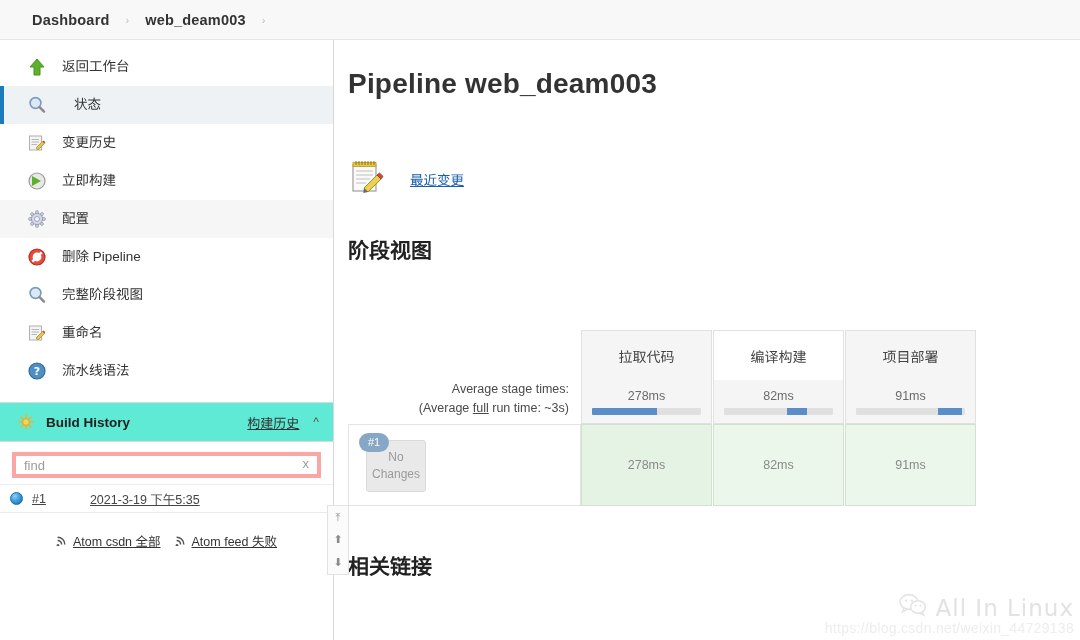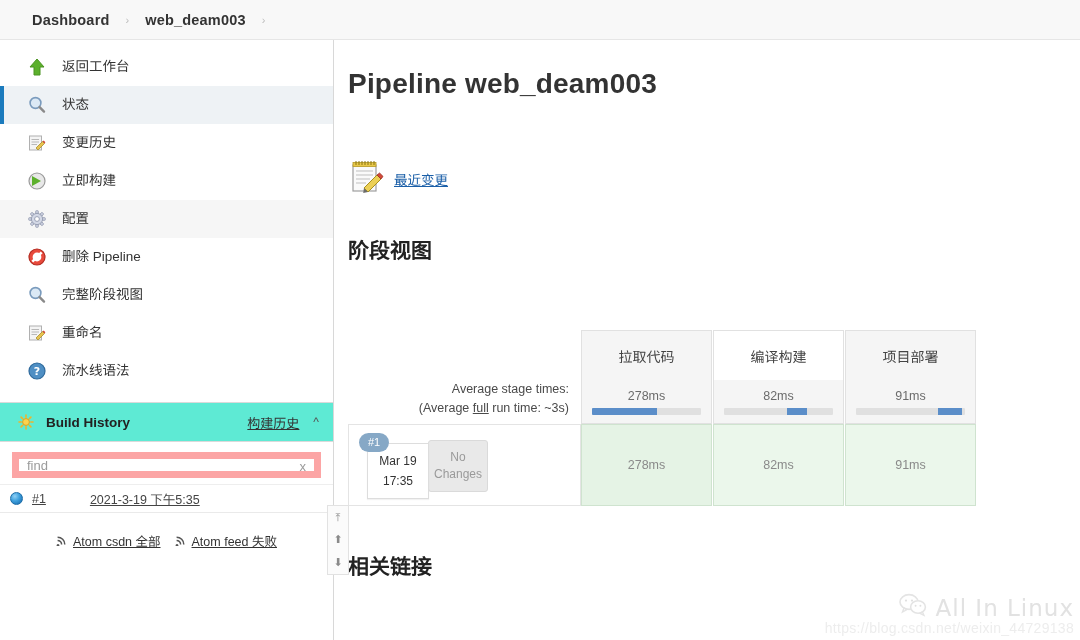--- a/index.html
+++ b/index.html
@@ -64,20 +64,21 @@
     padding-left: 20px;
     font-size: 13.5px;
     color: #333;
     cursor: pointer;
     border-left: 4px solid transparent;
     position: relative;
   }
   .side-item.active {
     background: #eef2f5;
     border-left: 4px solid #1b7bbd;
+    gap: 12px;
   }
   .side-item.shaded { background: #f6f6f6; }
   .side-item .ico {
     width: 26px; height: 22px;
     margin-right: 12px;
     margin-left: 0px;
     flex: 0 0 26px;
     display: flex; align-items: center; justify-content: center;
   }
   .side-item .lbl { line-height: 1; }
@@ -104,21 +105,21 @@
     margin-right: 14px;
     cursor: pointer;
   }
   .bh-chevron { color: #555; font-size: 12px; cursor: pointer; }
 
   
   .find-wrap { padding: 10px 12px 6px 12px; }
   .find-box {
     position: relative;
     height: 26px;
-    border: 7px solid #fca5a5;
+    border: 4px solid #fca5a5;
     background: #fff;
     display: flex; align-items: flex-start;
   }
   .find-box input {
     border: 0; outline: 0;
     flex: 1;
     height: 100%;
     padding: 0 8px;
     font-size: 13px;
     font-family: inherit;
@@ -194,21 +195,21 @@
     letter-spacing: .2px;
     margin: 0 0 58px 0;
   }
   .recent-changes {
     display: flex; align-items: center;
     margin-bottom: 34px;
   }
   .rc-link {
     color: #1b5fa8; font-size: 13.5px;
     text-decoration: underline; cursor: pointer;
-    margin-left: 8px;
+    margin-left: 24px;
   }
   .section-title {
     font-size: 21px; font-weight: bold; color: #222;
     margin: 0 0 16px 0;
   }
 
   
   .stage-view {
     position: absolute;
     left: 14px; top: 290px;
@@ -609,24 +610,20 @@
                     <i style="left: 75%; width: 22%;"></i>
                   </span>
               </div>
             </div>
           </div>
         </div>
 
         <div class="sv-grid">
           <div class="sv-left sv-run-left">
             <span class="run-badge">#1</span>
-            <div class="run-chip">
-              <span>Mar 19</span>
-              <span>17:35</span>
-            </div>
             <div class="run-nochange">
               <span>No</span>
               <span>Changes</span>
             </div>
           </div>
           <div class="sv-cols">
             <div class="sv-col">
               <div class="sv-cell">278ms</div>
             </div>
             <div class="sv-col">

